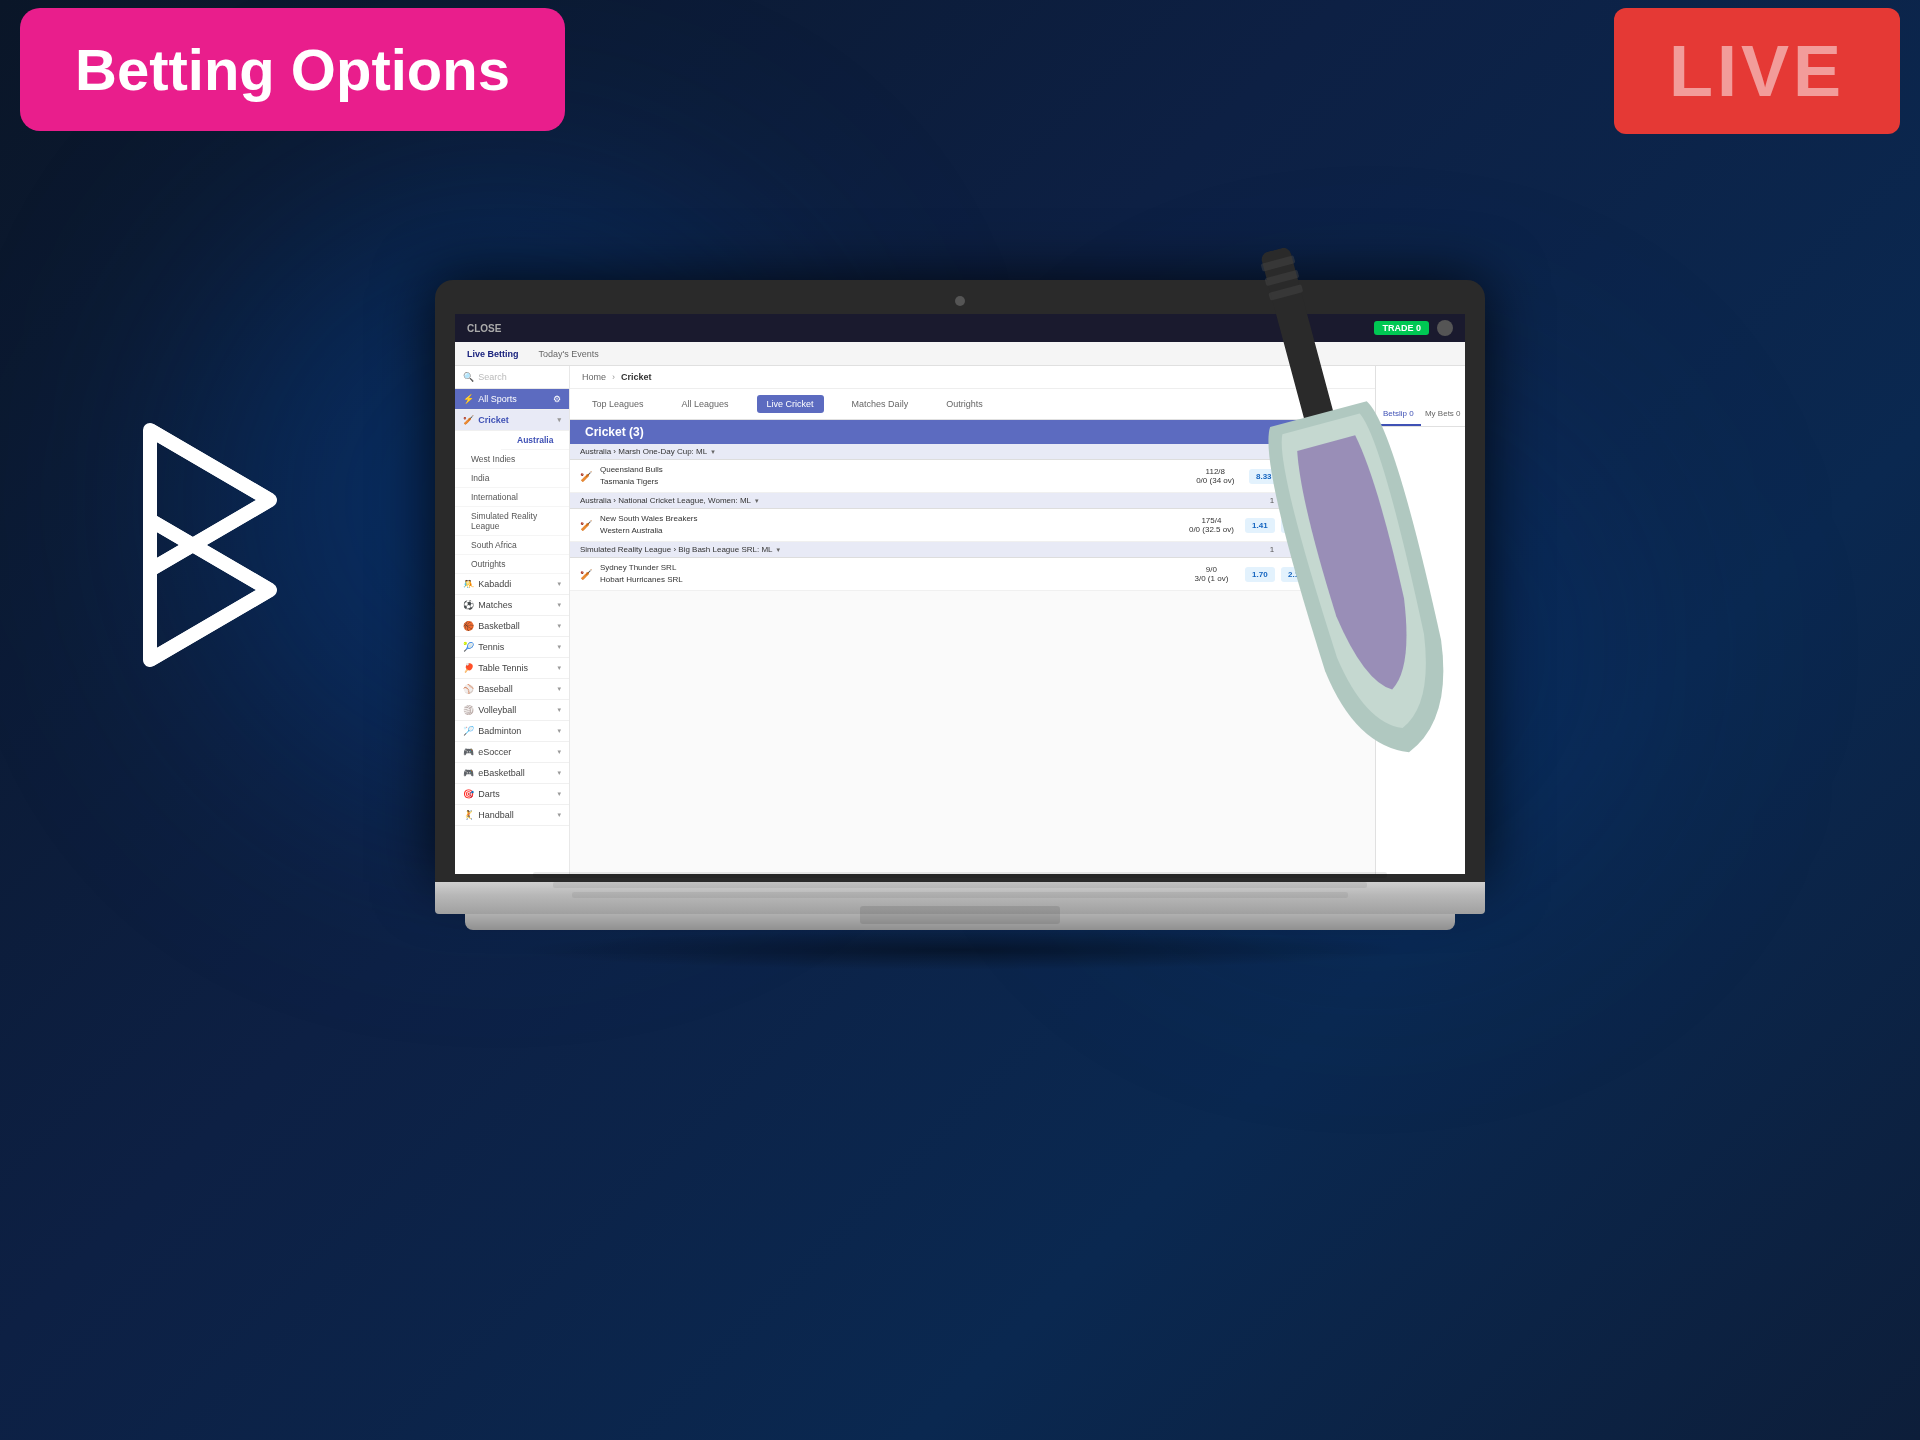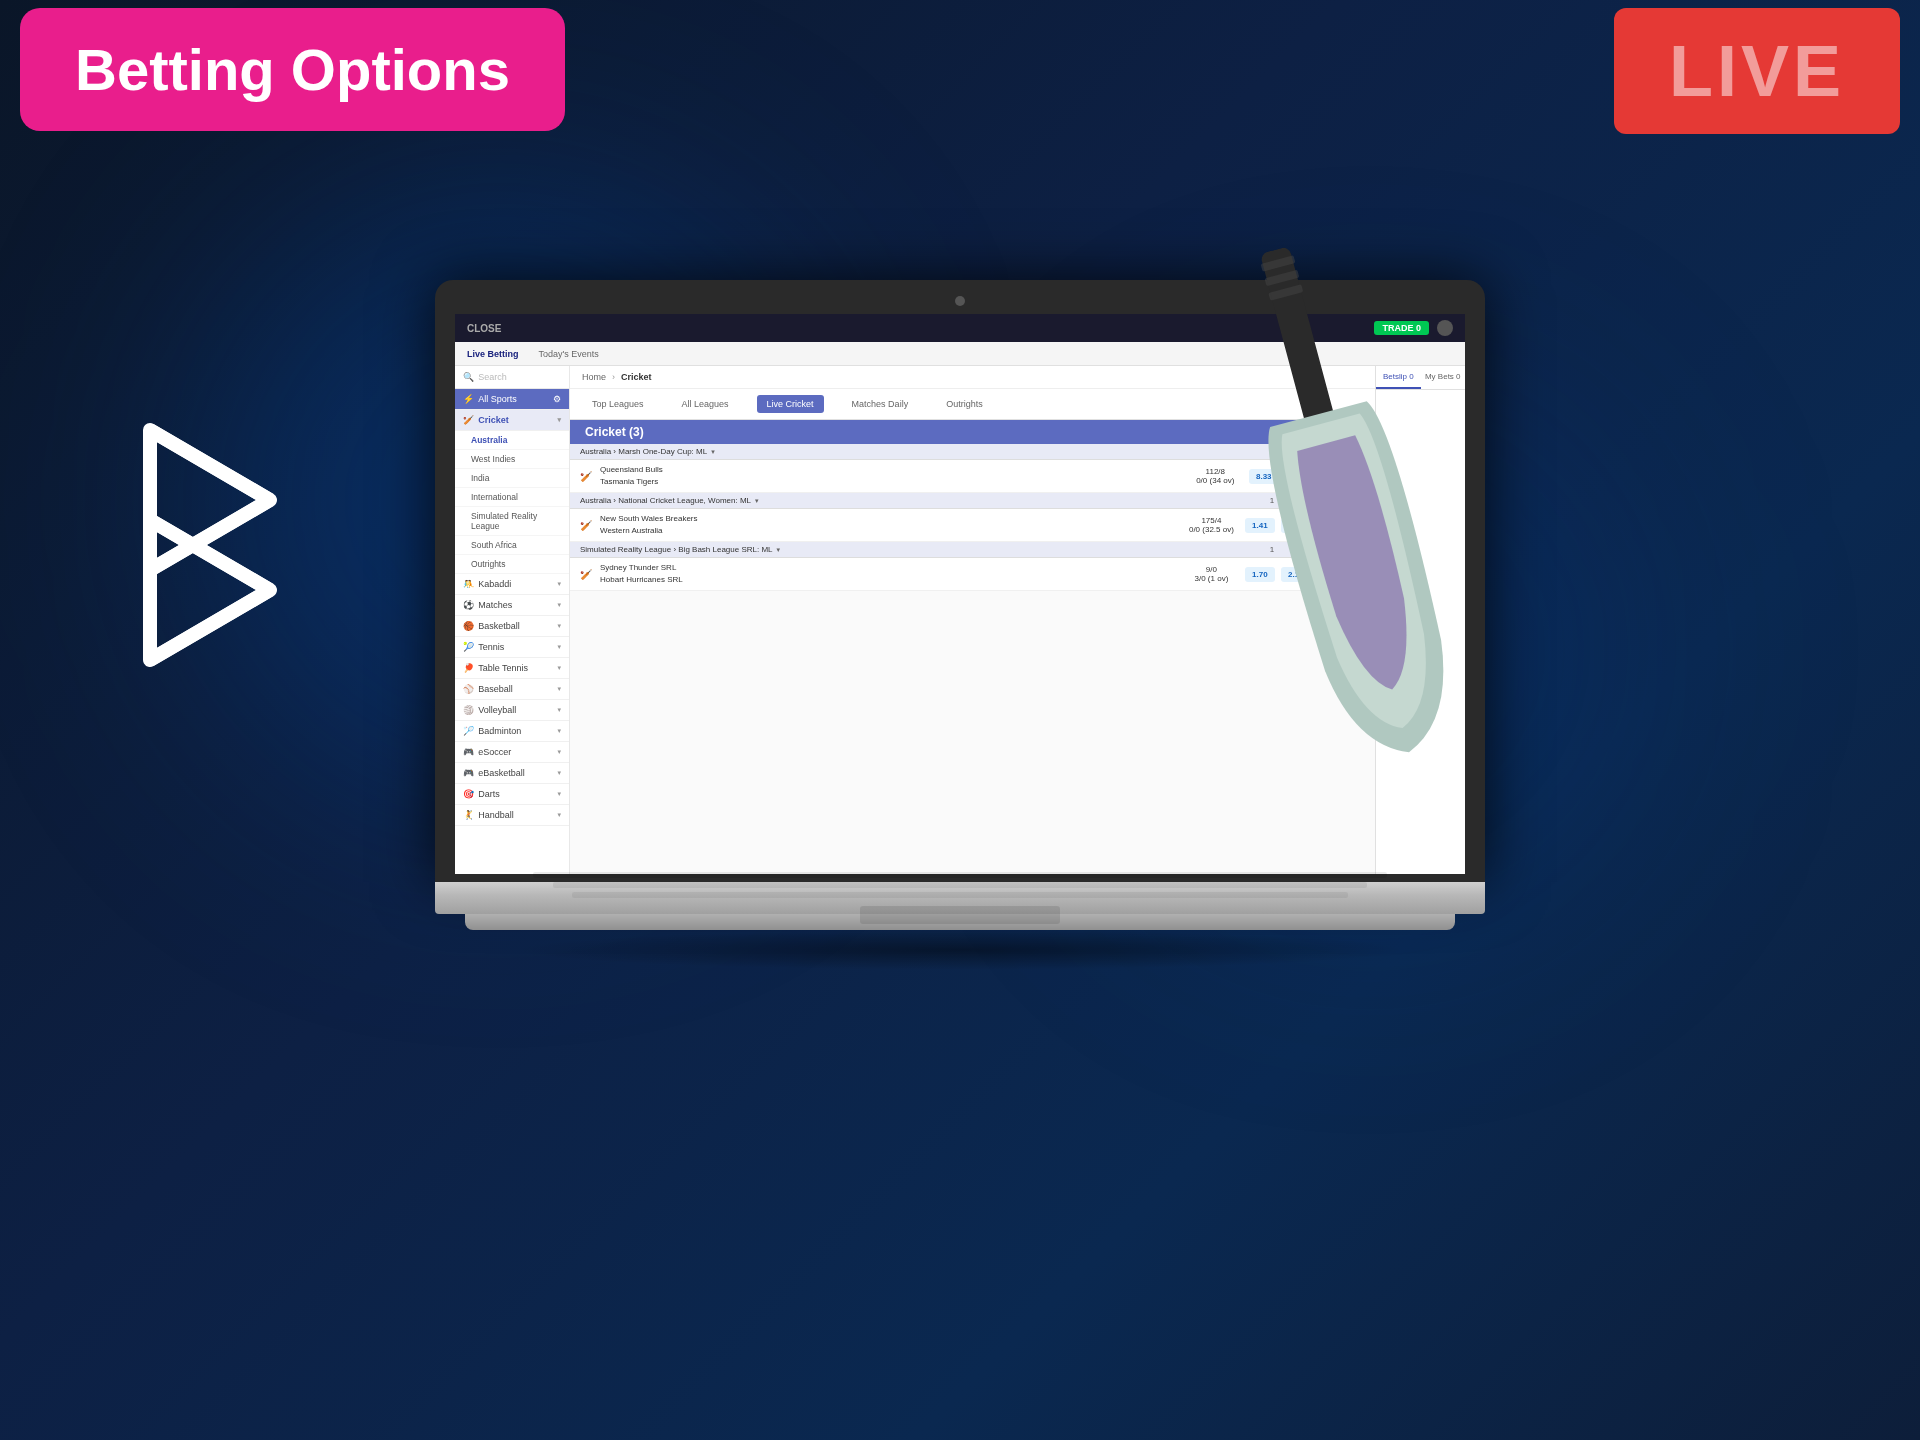--- a/index.html
+++ b/index.html
@@ -233,21 +233,21 @@
       font-size: 7px;
       color: #999;
     }
     .sub-item {
       padding: 4px 8px 4px 16px;
       font-size: 8.5px;
       color: #555;
       cursor: pointer;
       border-bottom: 1px solid #f5f5f5;
     }
-    .sub-item.active { color: #3f51b5; font-weight: bold; }
+    .sub-item.active { color: #3f51b5; font-weight: bold; margin-left: 46px; }
     .settings-icon {
       font-size: 9px;
       color: white;
     }
 
     
     .main-panel {
       flex: 1;
       display: flex;
       flex-direction: column;
@@ -388,20 +388,21 @@
       display: flex;
       border-bottom: 1px solid #e0e0e0;
     }
     .betslip-btn {
       flex: 1;
       padding: 6px 4px;
       font-size: 8px;
       color: #666;
       text-align: center;
       border-bottom: 2px solid transparent;
+      margin-top: 37px;
     }
     .betslip-btn.active {
       color: #3f51b5;
       border-bottom-color: #3f51b5;
     }
 
     
     .laptop-shadow {
       width: 900px;
       height: 40px;

